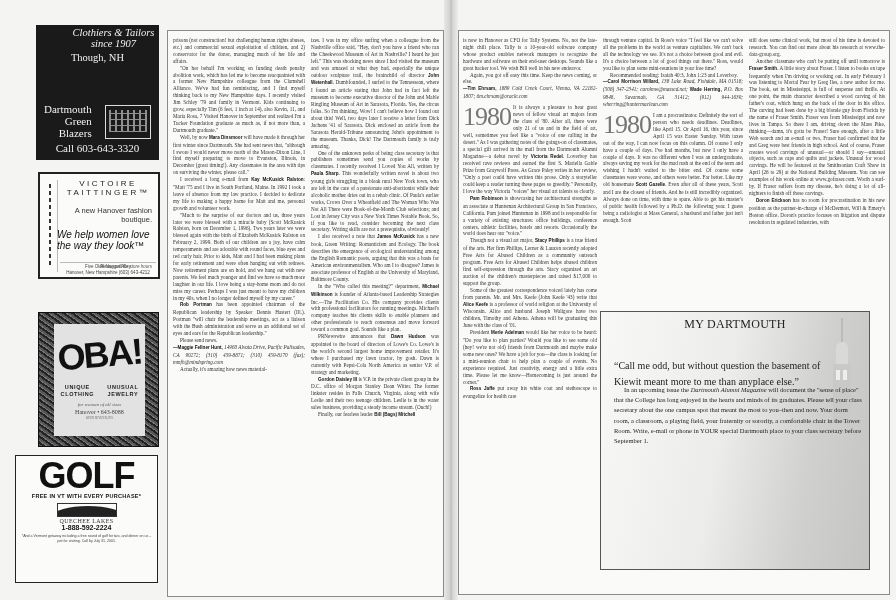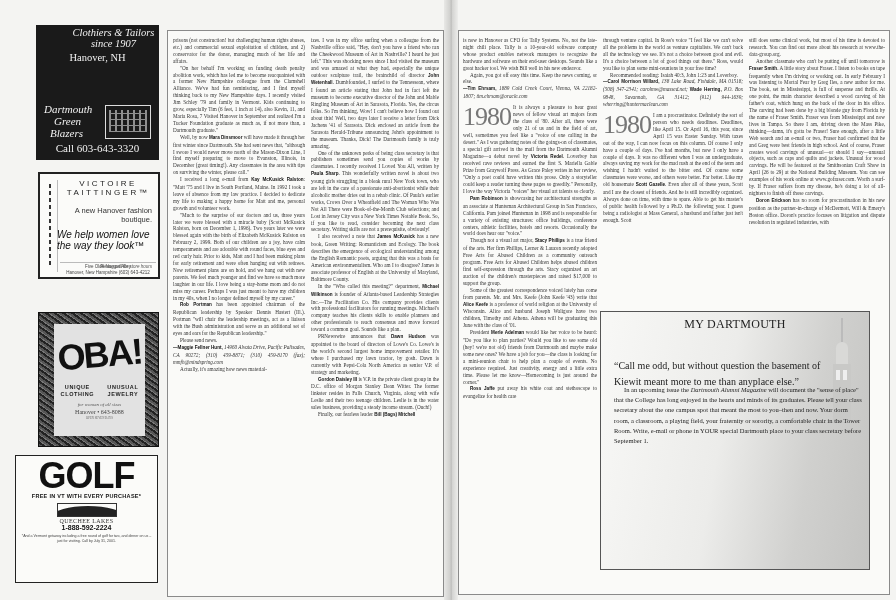--- a/index.html
+++ b/index.html
@@ -10,21 +10,21 @@
   .page-right { position: absolute; left: 448px; top: 0; width: 448px; height: 600px; background: #f4f4f2; }
   .gutter { position: absolute; left: 444px; top: 0; width: 14px; height: 600px;
     background: linear-gradient(to right, #e8e8e6, #cfcfcd 45%, #b9b9b7 50%, #d4d4d2 60%, #ededeb); }
 
   
   .ad { position: absolute; }
   .ad-serrys { left: 36px; top: 25px; width: 123px; height: 135px; background: #1a1a1a; color: #f2f2f2; text-align: center; }
   .ad-serrys .brand { font-family: "Liberation Serif", serif; font-style: italic; font-weight: bold; font-size: 28px; margin-top: 8px; letter-spacing: 0.5px; }
   .ad-serrys .tag { font-size: 10.5px; font-style: italic; margin-top: 2px; padding-left: 32px; }
   .ad-serrys .city { font-size: 10.5px; margin-top: 3px; }
-  .ad-serrys .blazers { position: absolute; left: 8px; top: 78px; text-align: left; font-size: 11px; font-style: italic; line-height: 12px; }
+  .ad-serrys .blazers { position: absolute; left: 8px; top: 78px; text-align: right; font-size: 11px; line-height: 12px; }
   .ad-serrys .building { position: absolute; right: 8px; top: 80px; width: 46px; height: 34px; border: 1px solid #ddd; }
   .ad-serrys .building::before { content: ""; position: absolute; left: 3px; top: 4px; right: 3px; bottom: 6px;
     background: repeating-linear-gradient(90deg, #ddd 0 2px, transparent 2px 6px), repeating-linear-gradient(0deg, #ddd 0 1px, transparent 1px 6px); opacity: 0.6; }
   .ad-serrys .phone { position: absolute; left: 0; right: 0; bottom: 6px; font-size: 11px; }
 
   .ad-victoire { left: 38px; top: 172px; width: 122px; height: 107px; background: #fbfbf9; border: 2px solid #222; }
   .ad-victoire .sig { position: absolute; left: 4px; top: 6px; width: 14px; height: 92px; border-right: 1px solid #bbb; }
   .ad-victoire .sig::before { content: ""; position: absolute; left: 5px; top: 4px; width: 2px; height: 84px;
     background: repeating-linear-gradient(180deg, #333 0 4px, transparent 4px 7px); }
   .ad-victoire .name { position: absolute; left: 22px; right: 4px; top: 5px; text-align: center; font-family: "Liberation Sans", sans-serif; font-size: 8px; letter-spacing: 2.5px; line-height: 9px; color: #222; }
@@ -89,21 +89,21 @@
 </style>
 </head>
 <body>
 
 <div class="page-left"></div>
 <div class="page-right"></div>
 <div class="gutter"></div>
 
 <div class="ad ad-serrys">
   <div class="tag">Clothiers &amp; Tailors since 1907</div>
-  <div class="city">Hanover, NH</div>
+  <div class="city">Though, NH</div>
   <div class="blazers">
     <div>Dartmouth</div>
     <div style="padding-left:10px">Green</div>
     <div style="padding-left:6px">Blazers</div>
   </div>
   <div class="building"></div>
   <div class="phone">Call 603-643-3320</div>
 </div>
 
 <div class="ad ad-victoire">

